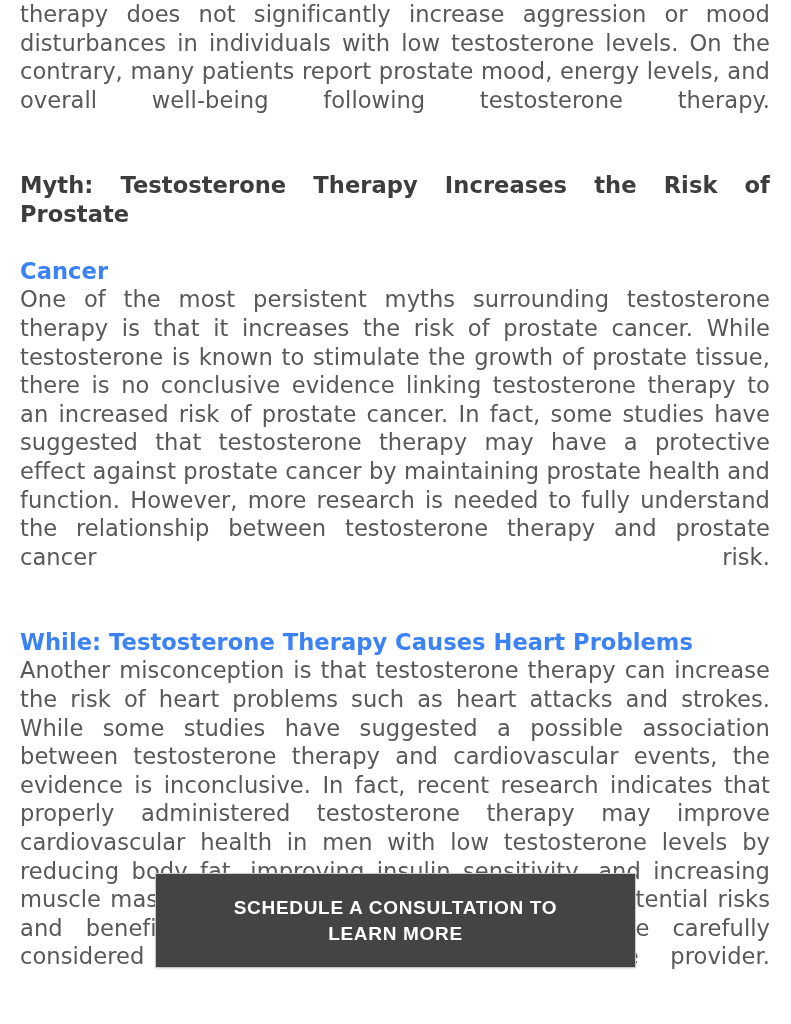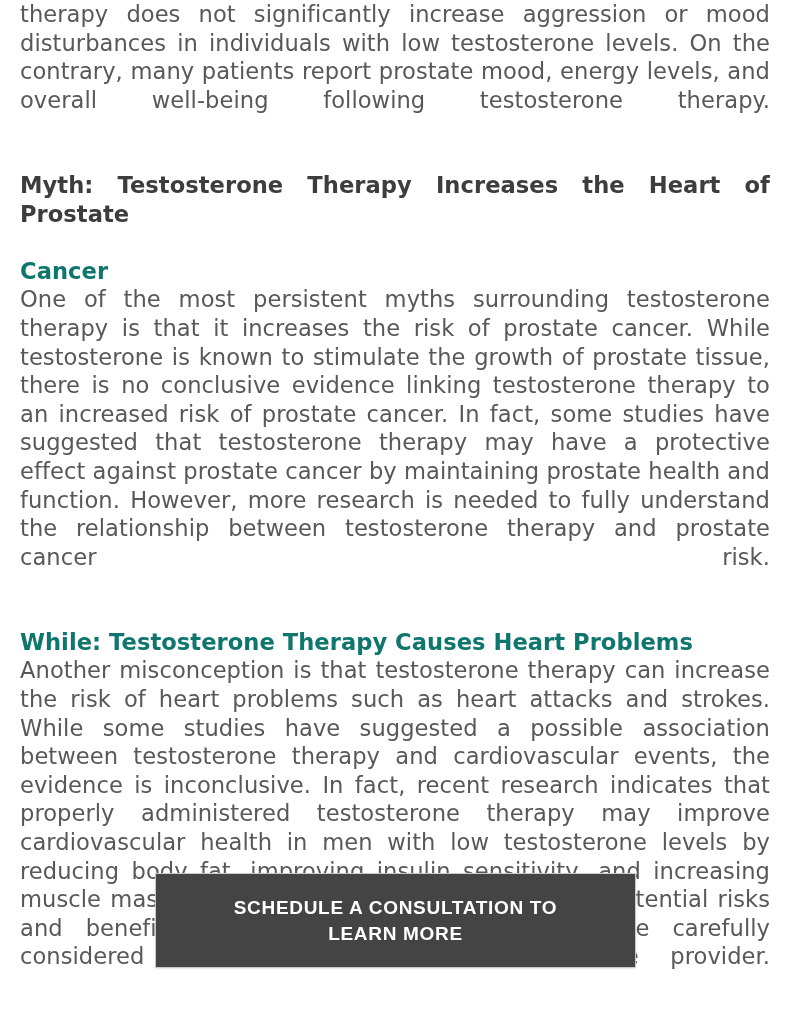--- a/index.html
+++ b/index.html
@@ -54,21 +54,21 @@
     text-align: justify;
     letter-spacing: 0.05px;
   }
   .heading-justified::after {
     content: "";
     display: inline-block;
     width: 100%;
   }
   .heading-line2 {
     margin: 0;
-    color: #0f766e;
+    color: #3b82f6;
     font-size: 22.6px;
     line-height: 28.6px;
     font-weight: 700;
     text-align: left;
     letter-spacing: 0.05px;
   }
 
   
   .just {
     text-align: justify;
@@ -120,21 +120,21 @@
 <body>
 
 <div class="page">
 
   <div class="article">
 
     <p class="para just">therapy does not significantly increase aggression or mood disturbances in individuals with low testosterone levels. On the contrary, many patients report prostate mood, energy levels, and overall well-being following testosterone therapy.</p>
 
     <div class="gap"></div>
 
-    <h2 class="heading-justified">Myth: Testosterone Therapy Increases the Heart of Prostate</h2>
+    <h2 class="heading-justified">Myth: Testosterone Therapy Increases the Risk of Prostate</h2>
     <h2 class="heading-line2">Cancer</h2>
     <p class="para just">One of the most persistent myths surrounding testosterone therapy is that it increases the risk of prostate cancer. While testosterone is known to stimulate the growth of prostate tissue, there is no conclusive evidence linking testosterone therapy to an increased risk of prostate cancer. In fact, some studies have suggested that testosterone therapy may have a protective effect against prostate cancer by maintaining prostate health and function. However, more research is needed to fully understand the relationship between testosterone therapy and prostate cancer risk.</p>
 
     <div class="gap"></div>
 
     <h2 class="heading-line2">While: Testosterone Therapy Causes Heart Problems</h2>
     <p class="para just">Another misconception is that testosterone therapy can increase the risk of heart problems such as heart attacks and strokes. While some studies have suggested a possible association between testosterone therapy and cardiovascular events, the evidence is inconclusive. In fact, recent research indicates that properly administered testosterone therapy may improve cardiovascular health in men with low testosterone levels by reducing body fat, improving insulin sensitivity, and increasing muscle mass. As with any medical treatment, the potential risks and benefits of testosterone therapy should be carefully considered and discussed with a healthcare provider.</p>
 
   </div>
 

